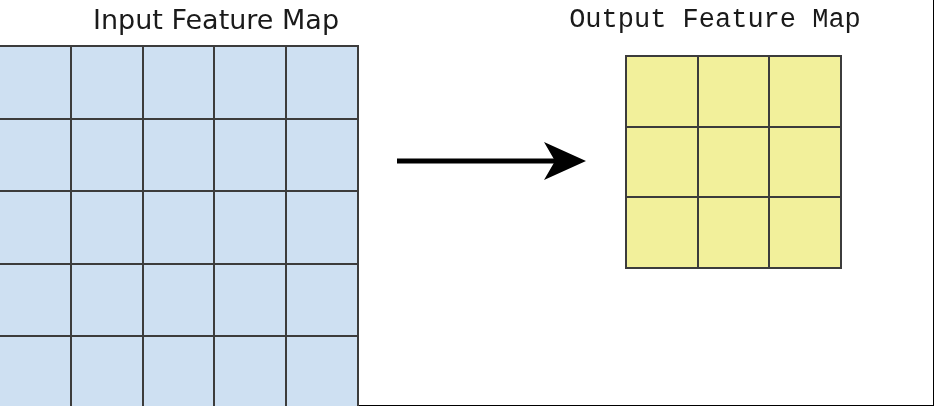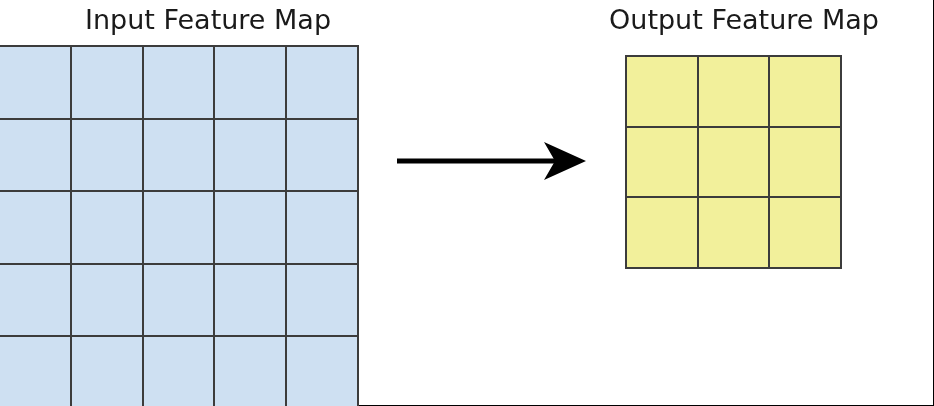--- a/index.html
+++ b/index.html
@@ -31,22 +31,22 @@
 
   .title {
     position: absolute;
     font-size: 27px;
     line-height: 32px;
     color: #1a1a1a;
     white-space: nowrap;
     text-align: center;
     font-weight: 400;
   }
-  #input-title  { left: 0px;   top: 4px;  width: 370px; padding-left: 23px; }
-  #output-title { left: 559px; top: 4px;  width: 370px; }
+  #input-title  { left: 8px;   top: 4px;  width: 370px; padding-left: 23px; }
+  #output-title { left: 530px; top: 4px;  width: 370px; font-family: Liberation Mono, monospace; }
 
   
   .grid {
     position: absolute;
     display: grid;
     box-sizing: border-box;
     background: #3c3c3c;           
     border: 2px solid #3c3c3c;
     gap: 2px;
   }

